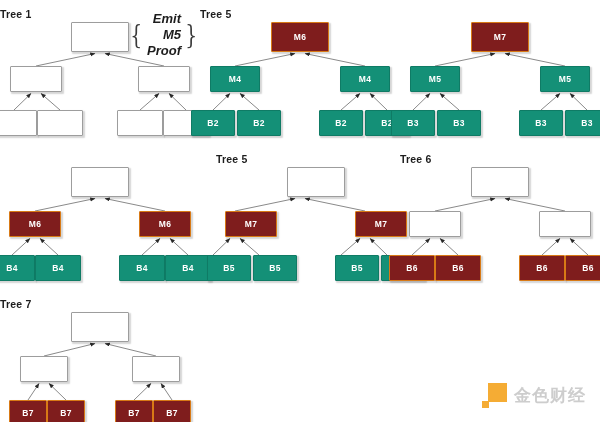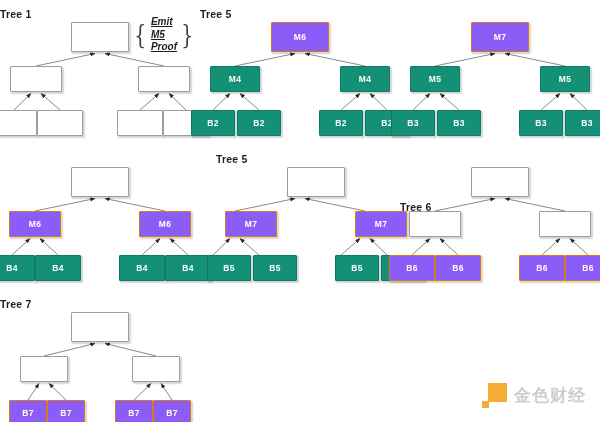--- a/index.html
+++ b/index.html
@@ -62,21 +62,21 @@
     background: #ffffff;
     border: 1px solid #9d9d9d;
     color: transparent;
   }
   .node.teal {
     background: #149077;
     border: 1px solid #0f7b65;
     color: #ffffff;
   }
   .node.orange {
-    background: #8b5cf6;
+    background: #7f1d1d;
     border: 1px solid #d87a16;
     color: #ffffff;
   }
 
   
   .annotation {
     position: absolute;
     display: flex;
     align-items: center;
     justify-content: center;
@@ -84,28 +84,27 @@
   }
   .annotation .brace {
     font-size: 26px;
     font-weight: 300;
     color: #3a3a3a;
     line-height: 1;
     transform: scaleX(.72);
     font-family: "DejaVu Serif", serif;
   }
   .annotation .anno-text {
-    font-size: 10px;
+    font-size: 13px;
     font-style: italic;
     font-weight: bold;
     line-height: 1.25;
-    text-align: left;
+    text-align: right;
     color: #1d1d1d;
     white-space: pre-line;
-    text-decoration: underline;
   }
 
   
   #watermark {
     position: absolute;
     right: 14px;
     bottom: 14px;
     display: flex;
     align-items: center;
     gap: 7px;
@@ -239,21 +238,21 @@
         <div class="tree-title" style="left: 0px; top: 8px; width: 200px;">Tree 5</div>
         <div class="node empty" style="left: 71px; top: 22px; width: 58px; height: 30px;"></div>
         <div class="node orange" style="left: 9px; top: 66px; width: 52px; height: 26px;">M7</div>
         <div class="node orange" style="left: 139px; top: 66px; width: 52px; height: 26px;">M7</div>
         <div class="node teal" style="left: -9px; top: 110px; width: 44px; height: 26px;">B5</div>
         <div class="node teal" style="left: 37px; top: 110px; width: 44px; height: 26px;">B5</div>
         <div class="node teal" style="left: 119px; top: 110px; width: 44px; height: 26px;">B5</div>
         <div class="node teal" style="left: 165px; top: 110px; width: 44px; height: 26px;">B5</div>
       </div>
       <div class="tree" style="left: 400px; top: 145px; width: 200px; height: 145px;">
-        <div class="tree-title" style="left: 0px; top: 8px; width: 200px; margin-top: 48px;">Tree 6</div>
+        <div class="tree-title" style="left: 0px; top: 8px; width: 200px;">Tree 6</div>
         <div class="node empty" style="left: 71px; top: 22px; width: 58px; height: 30px;"></div>
         <div class="node empty" style="left: 9px; top: 66px; width: 52px; height: 26px;"></div>
         <div class="node empty" style="left: 139px; top: 66px; width: 52px; height: 26px;"></div>
         <div class="node orange" style="left: -11px; top: 110px; width: 46px; height: 26px;">B6</div>
         <div class="node orange" style="left: 35px; top: 110px; width: 46px; height: 26px;">B6</div>
         <div class="node orange" style="left: 119px; top: 110px; width: 46px; height: 26px;">B6</div>
         <div class="node orange" style="left: 165px; top: 110px; width: 46px; height: 26px;">B6</div>
       </div>
       <div class="tree" style="left: 0px; top: 290px; width: 200px; height: 145px;">
         <div class="tree-title" style="left: 0px; top: 8px; width: 200px;">Tree 7</div>

